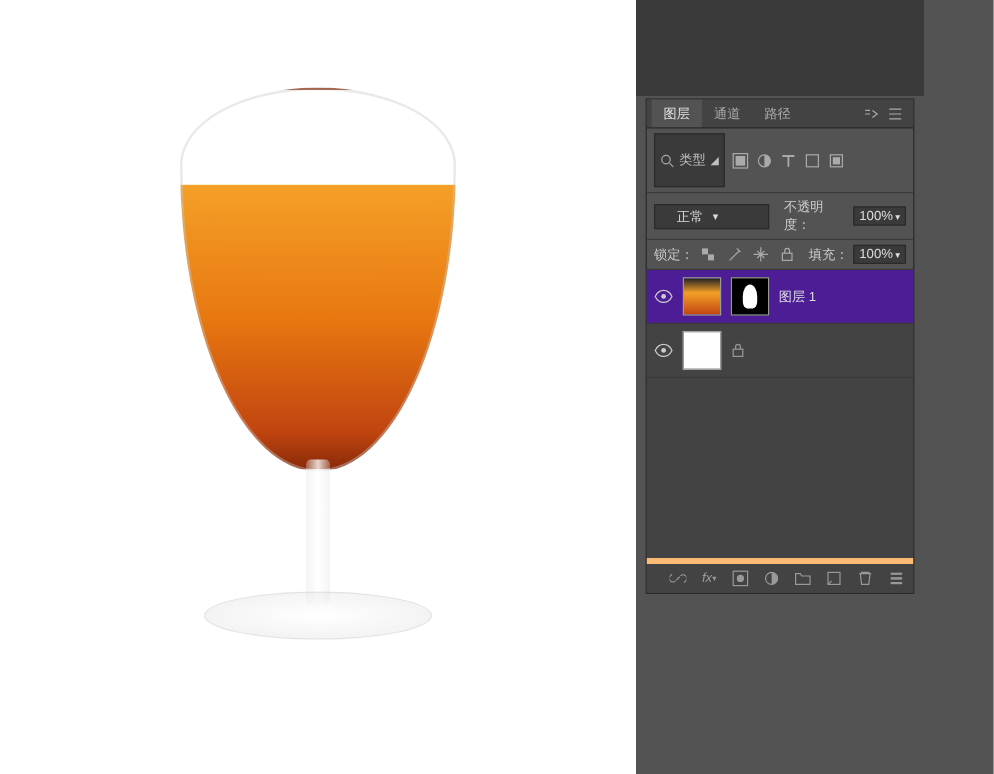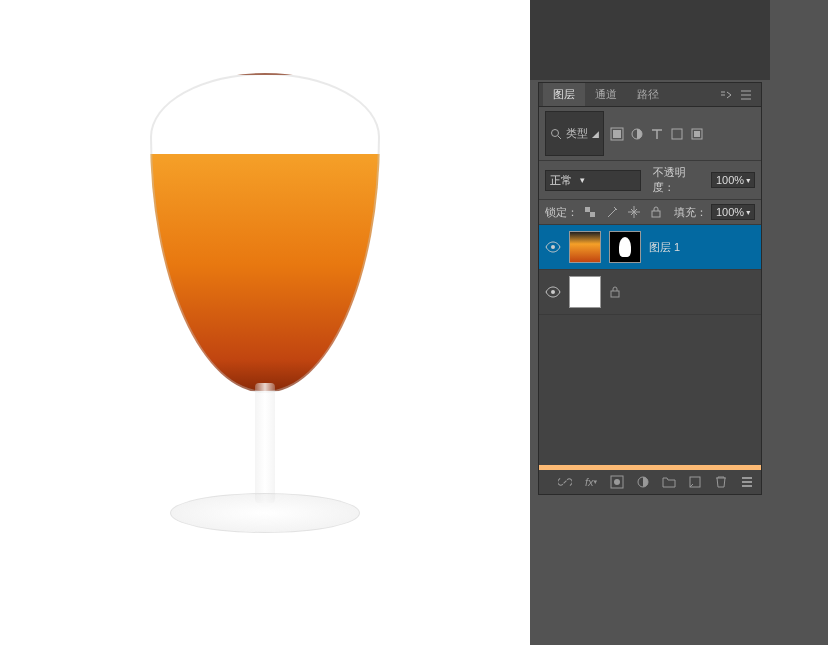--- a/index.html
+++ b/index.html
@@ -111,21 +111,21 @@
       display: flex;
       align-items: center;
       padding: 4px 6px;
       gap: 6px;
       border-bottom: 1px solid #3a3a3a;
     }
     .dropdown {
       background: #3a3a3a;
       border: 1px solid #2a2a2a;
       color: #ddd;
-      padding: 2px 4px;
+      padding: 2px 18px;
       display: flex;
       align-items: center;
       gap: 4px;
       cursor: pointer;
       font-size: 11px;
     }
     .dropdown::after {
       content: "▾";
       font-size: 9px;
       margin-left: 4px;
@@ -190,21 +190,21 @@
       background: #434343;
     }
     .layer-row {
       display: flex;
       align-items: center;
       padding: 6px;
       gap: 8px;
       border-bottom: 1px solid #3a3a3a;
     }
     .layer-row.selected {
-      background: #0369a1;
+      background: #4c1d95;
     }
     .eye-icon {
       width: 16px;
       height: 16px;
       display: flex;
       align-items: center;
       justify-content: center;
       cursor: pointer;
     }
     .thumb {

